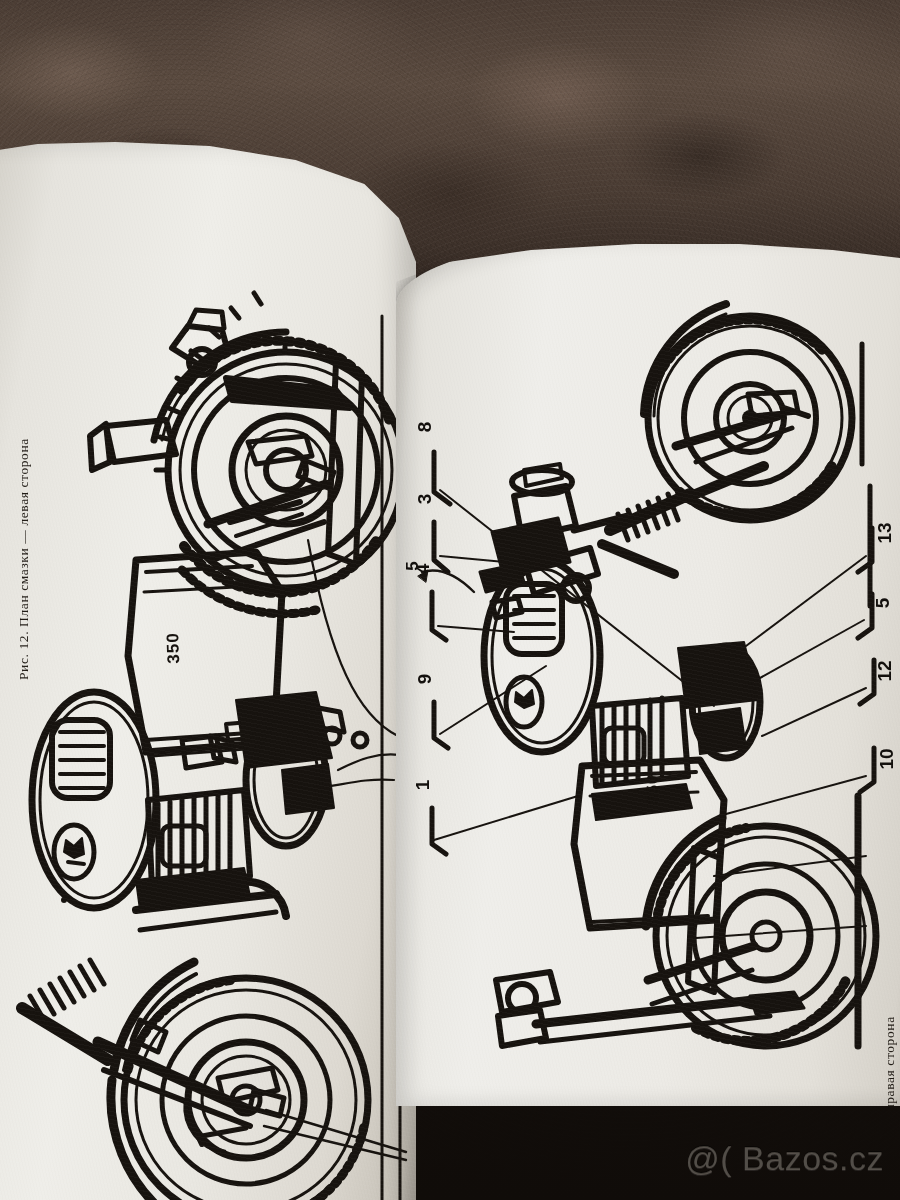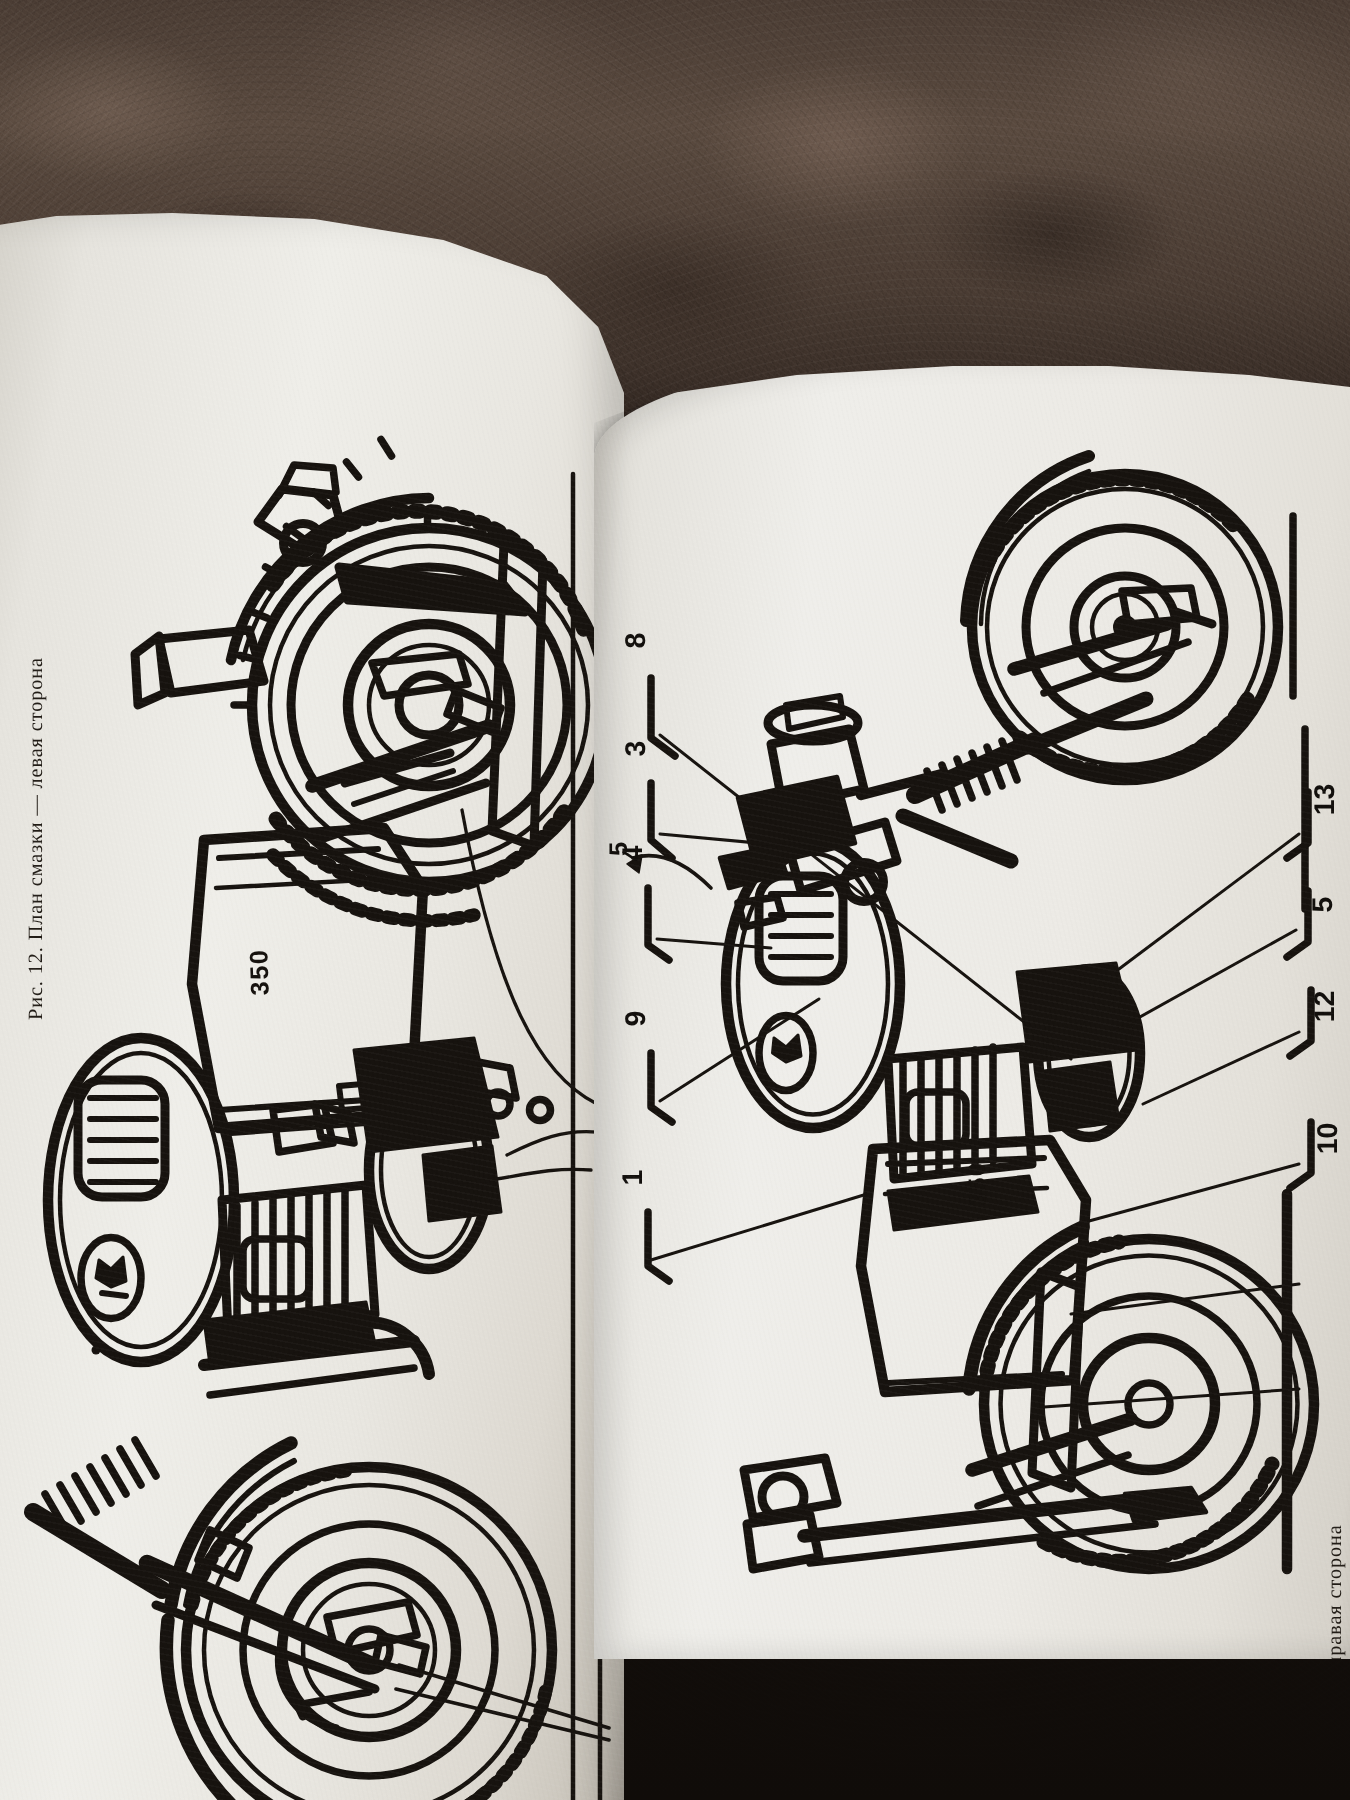--- a/index.html
+++ b/index.html
@@ -424,14 +424,15 @@
     <div class="num" style="left:12px;top:320px;font-size:17px;">5</div>
 
     <div class="num" style="left:478px;top:286px;">13</div>
     <div class="num" style="left:482px;top:356px;">5</div>
     <div class="num" style="left:478px;top:424px;">12</div>
     <div class="num" style="left:480px;top:512px;">10</div>
 
     <div id="capRight" class="caption">Рис. 13. План смазки — правая сторона</div>
   </div>
 
+  <div id="watermark">@( Bazos.cz</div>
 
 </div>
 
 </body></html>

